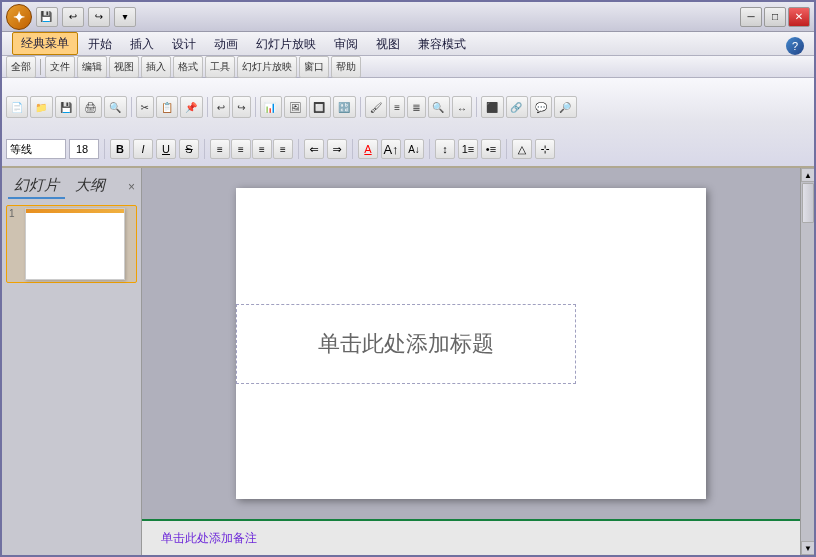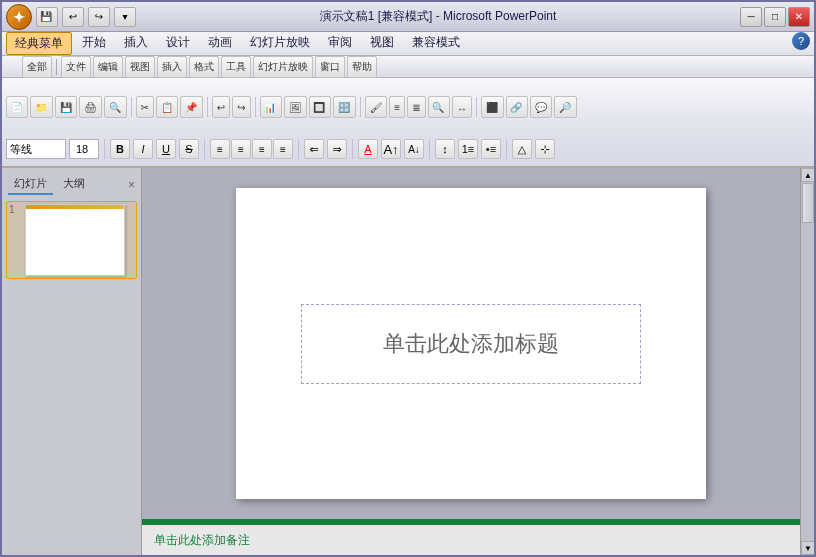--- a/index.html
+++ b/index.html
@@ -50,40 +50,40 @@
       display: flex; align-items: center; justify-content: center;
       font-size: 10px; cursor: pointer;
     }
     .win-ctrl.close { background: linear-gradient(to bottom, #f06060, #c02020); color: white; }
 
     
     #menu-bar {
       height: 24px;
       background: linear-gradient(to bottom, #f4f4f8 0%, #e0e0e8 100%);
       display: flex;
-      align-items: flex-start;
-      padding: 0 4px;
+      align-items: flex-end;
+      padding: 0 10px;
       border-bottom: 1px solid #b0b0c0;
       gap: 2px;
     }
     .menu-item {
       padding: 2px 8px;
       font-size: 12px;
       cursor: pointer;
       border-radius: 2px;
       color: #1a1a3a;
     }
     .menu-item.active { background: #ffd080; border: 1px solid #c08000; }
 
     
     #quick-bar {
       height: 22px;
       background: linear-gradient(to bottom, #f4f4f8, #dcdce8);
       display: flex; align-items: center;
-      padding: 0 20px; gap: 2px;
+      padding: 0 4px; gap: 2px;
       border-bottom: 1px solid #b0b0c0;
     }
     .qb-sep { width: 1px; height: 16px; background: #aaa; margin: 0 2px; }
 
     
     #ribbon {
       height: 90px;
       background: linear-gradient(to bottom, #f8f8fc 0%, #e4e4ec 50%, #d8d8e8 100%);
       border-bottom: 2px solid #b0a890;
       display: flex; flex-direction: column;
@@ -145,23 +145,24 @@
       border-right: 1px solid #999;
       display: flex; flex-direction: column;
       padding: 4px;
       overflow-y: auto;
     }
     #slides-panel-header {
       display: flex; align-items: center; gap: 4px;
       margin-bottom: 4px; padding: 2px;
     }
     .slides-tab {
-      font-size: 11px; padding: 2px 6px;
+      font-size: 15px; padding: 2px 6px;
       cursor: pointer; color: #333;
       border-bottom: 2px solid transparent;
+      font-style: italic;
     }
     .slides-tab.active { border-bottom-color: #4488cc; }
     .panel-close {
       margin-left: auto; font-size: 12px;
       cursor: pointer; color: #666;
     }
     #slide-thumb-container { display: flex; flex-direction: column; gap: 4px; }
     .slide-thumb {
       display: flex; gap: 4px; align-items: flex-start;
       cursor: pointer; padding: 2px;
@@ -192,21 +193,21 @@
       padding: 20px;
       overflow: hidden;
     }
     #slide-canvas {
       width: 470px;
       height: 340px;
       background: white;
       box-shadow: 2px 2px 8px rgba(0,0,0,0.4);
       display: flex;
       flex-direction: column;
-      align-items: center;
+      align-items: flex-start;
       justify-content: center;
       gap: 24px;
       position: relative;
     }
     #title-placeholder {
       width: 340px;
       height: 80px;
       border: 1px dashed #a0a0c0;
       display: flex;
       align-items: center;
@@ -228,26 +229,26 @@
     #subtitle-placeholder-text {
       font-size: 14px;
       color: #888;
       font-family: 'Microsoft YaHei', 'SimSun', sans-serif;
     }
 
     
     #notes-area {
       height: 36px;
       background: #e8e8e8;
-      border-top: 6px solid #15803d;
-      display: flex;
-      align-items: center;
-      padding: 0 12px;
+      border-top: 2px solid #15803d;
+      display: flex;
+      align-items: center;
+      padding: 0 19px;
       font-size: 12px;
-      color: #15803d;
+      color: #6d28d9;
       width: 100%;
     }
 
     
     #right-scrollbar {
       width: 14px;
       background: #c8c8d0;
       border-left: 1px solid #999;
       display: flex; flex-direction: column;
     }
@@ -324,21 +325,20 @@
   <div id="title-bar">
     <div id="title-bar-left">
       <div id="office-button">
         <span id="office-button-icon">✦</span>
       </div>
       <div class="title-btn">💾</div>
       <div class="title-btn">↩</div>
       <div class="title-btn">↪</div>
       <div class="title-btn">▾</div>
     </div>
-    <div id="title-text">演示文稿1 [兼容模式] - Microsoft PowerPoint</div>
     <div id="window-controls">
       <div class="win-ctrl">─</div>
       <div class="win-ctrl">□</div>
       <div class="win-ctrl close">✕</div>
     </div>
   </div>
 
   <div id="menu-bar">
     <div class="menu-item active">经典菜单</div>
     <div class="menu-item">开始</div>

